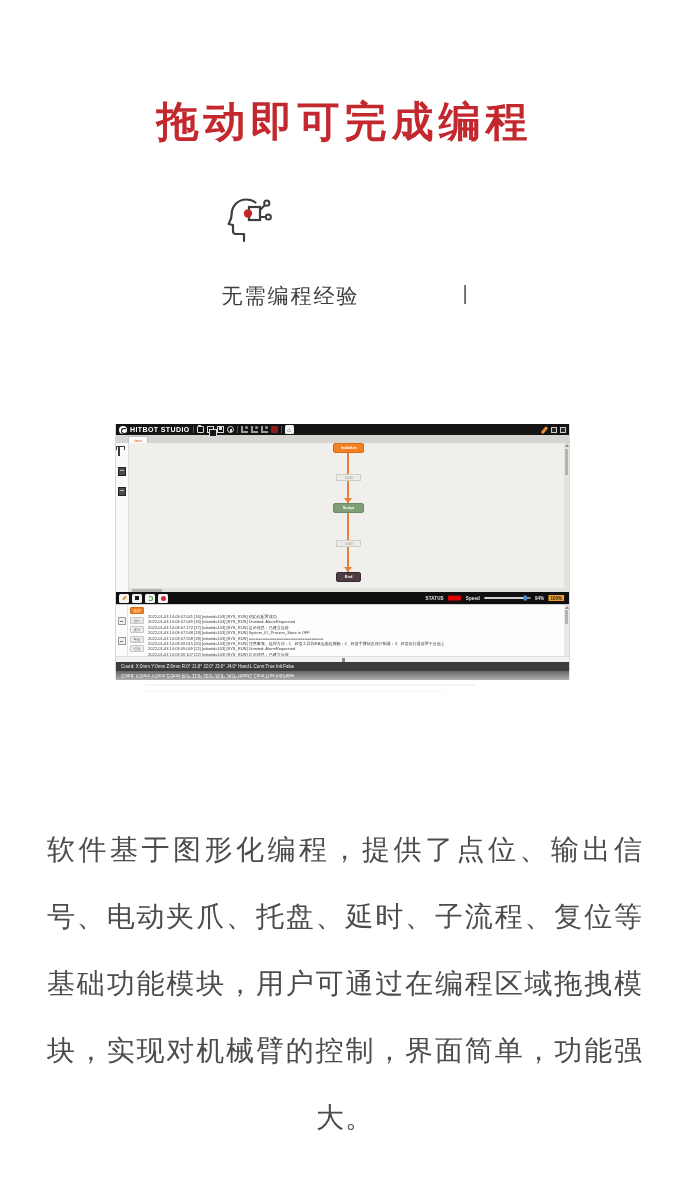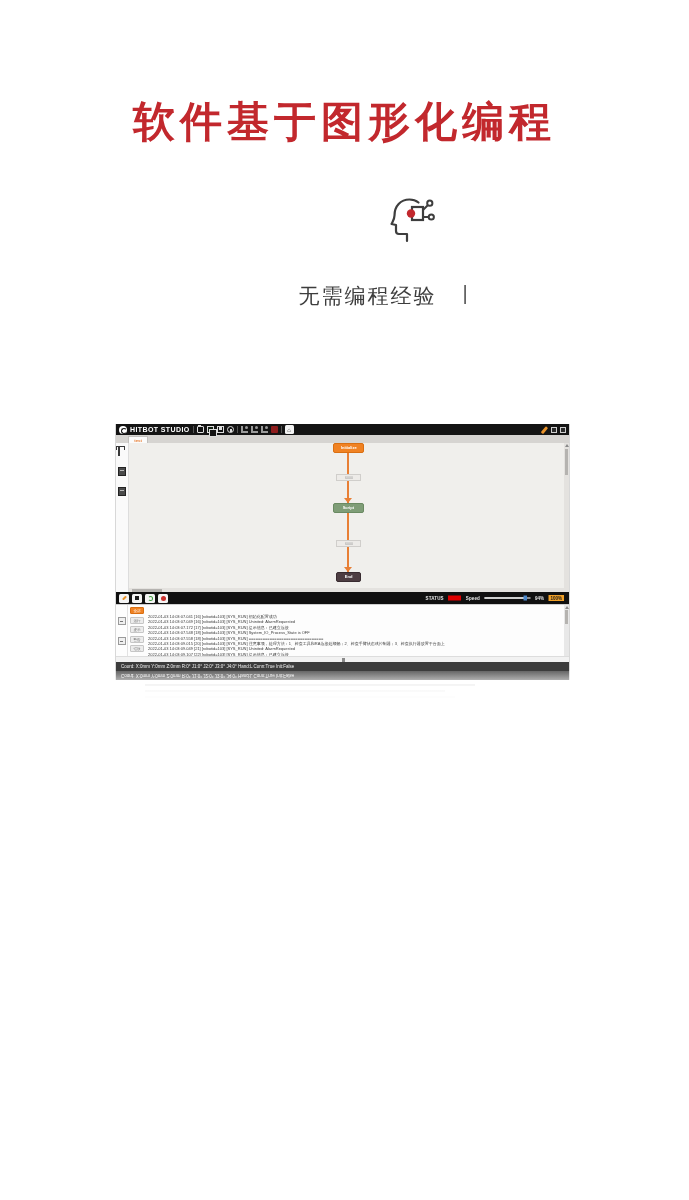--- a/index.html
+++ b/index.html
@@ -7,21 +7,21 @@
   body { font-family:"Liberation Sans","DejaVu Sans",sans-serif; }
   .page { position:relative; width:689px; height:1200px; background:#fff; overflow:hidden; margin:0 auto; }
 
   
   .hero-title { position:absolute; top:94px; left:0; width:100%; text-align:center;
     font-size:42px; font-weight:700; color:#c2282d; letter-spacing:5px; }
 
   
   .features { position:absolute; top:190px; left:0; width:100%;
     display:flex; justify-content:center; align-items:flex-start; gap:26px; }
-  .feature { width:215px; display:flex; flex-direction:column; align-items:flex-end; }
+  .feature { width:215px; display:flex; flex-direction:column; align-items:flex-start; }
   .feature .icon-box { height:58px; display:flex; align-items:center; justify-content:center; }
   .feature .flabel { margin-top:34px; font-size:21px; color:#3d3d3d; letter-spacing:2px; font-weight:500; }
   .feat-sep { margin-top:92px; font-size:20px; color:#555; }
 
   
   .app { position:absolute; left:115px; top:424px; width:455px; height:247px;
     border:1px solid #d8d8d8; border-top:none; background:#fff; font-family:"Liberation Sans","DejaVu Sans",sans-serif; }
 
   .titlebar { height:11px; background:#141414; display:flex; align-items:center; padding:0 3px; gap:3px; }
   .logo-mark { width:8px; height:8px; border-radius:50%; background:#fff; position:relative; flex:none; }
@@ -139,21 +139,21 @@
 
   
   .desc { position:absolute; left:47px; top:816px; width:596px; font-size:28px; line-height:67px;
     color:#4c4c4c; font-weight:500; letter-spacing:1px; text-align:justify; text-align-last:center; }
 </style>
 </head>
 <body>
 
 <div class="page">
 
-  <h1 class="hero-title">软件基于图形化编程</h1>
+  <h1 class="hero-title">拖动即可完成编程</h1>
 
   <div class="features">
     <div class="feature">
       <div class="icon-box">
         <svg width="52" height="52" viewBox="0 0 52 52" fill="none">
           <path d="M23 48 L23 41 L15 41 C13 41 12 40 12 38 L12 32 L7.5 31 C9 28 10.5 26 10.5 22.5 C10.5 13 16.5 6.5 25.5 6.5 C29 6.5 32 7.5 34.5 9.5" stroke="#3e3e3e" stroke-width="2.2" fill="none" stroke-linejoin="round" stroke-linecap="round"></path>
           <rect x="28" y="14" width="11" height="13" stroke="#3e3e3e" stroke-width="2.2" fill="none"></rect>
           <circle cx="27" cy="20.5" r="4.2" fill="#c2282d"></circle>
           <path d="M39 17 L44 12" stroke="#3e3e3e" stroke-width="2"></path>
           <circle cx="45.8" cy="10.2" r="2.6" stroke="#3e3e3e" stroke-width="2" fill="none"></circle>
@@ -309,14 +309,15 @@
   <div class="reflection">
     <div class="coordbar">
       <span>Coord:  X:0mm  Y:0mm  Z:0mm  R:0°  J1:0°  J2:0°  J3:0°  J4:0°  Hand:L  Conn:True  Init:False</span>
     </div>
     <div class="ref-line rl1"></div>
     <div class="ref-line rl2"></div>
     <div class="ref-line rl3"></div>
     <div class="ref-fade"></div>
   </div>
 
+  <p class="desc">软件基于图形化编程，提供了点位、输出信号、电动夹爪、托盘、延时、子流程、复位等基础功能模块，用户可通过在编程区域拖拽模块，实现对机械臂的控制，界面简单，功能强大。</p>
 
 </div>
 
 </body></html>

